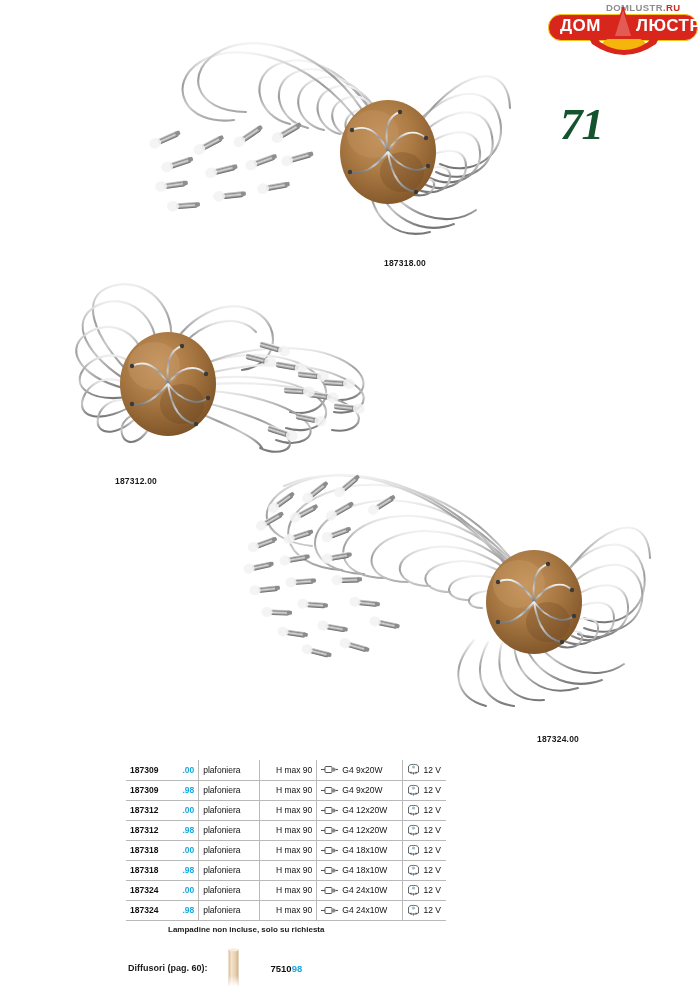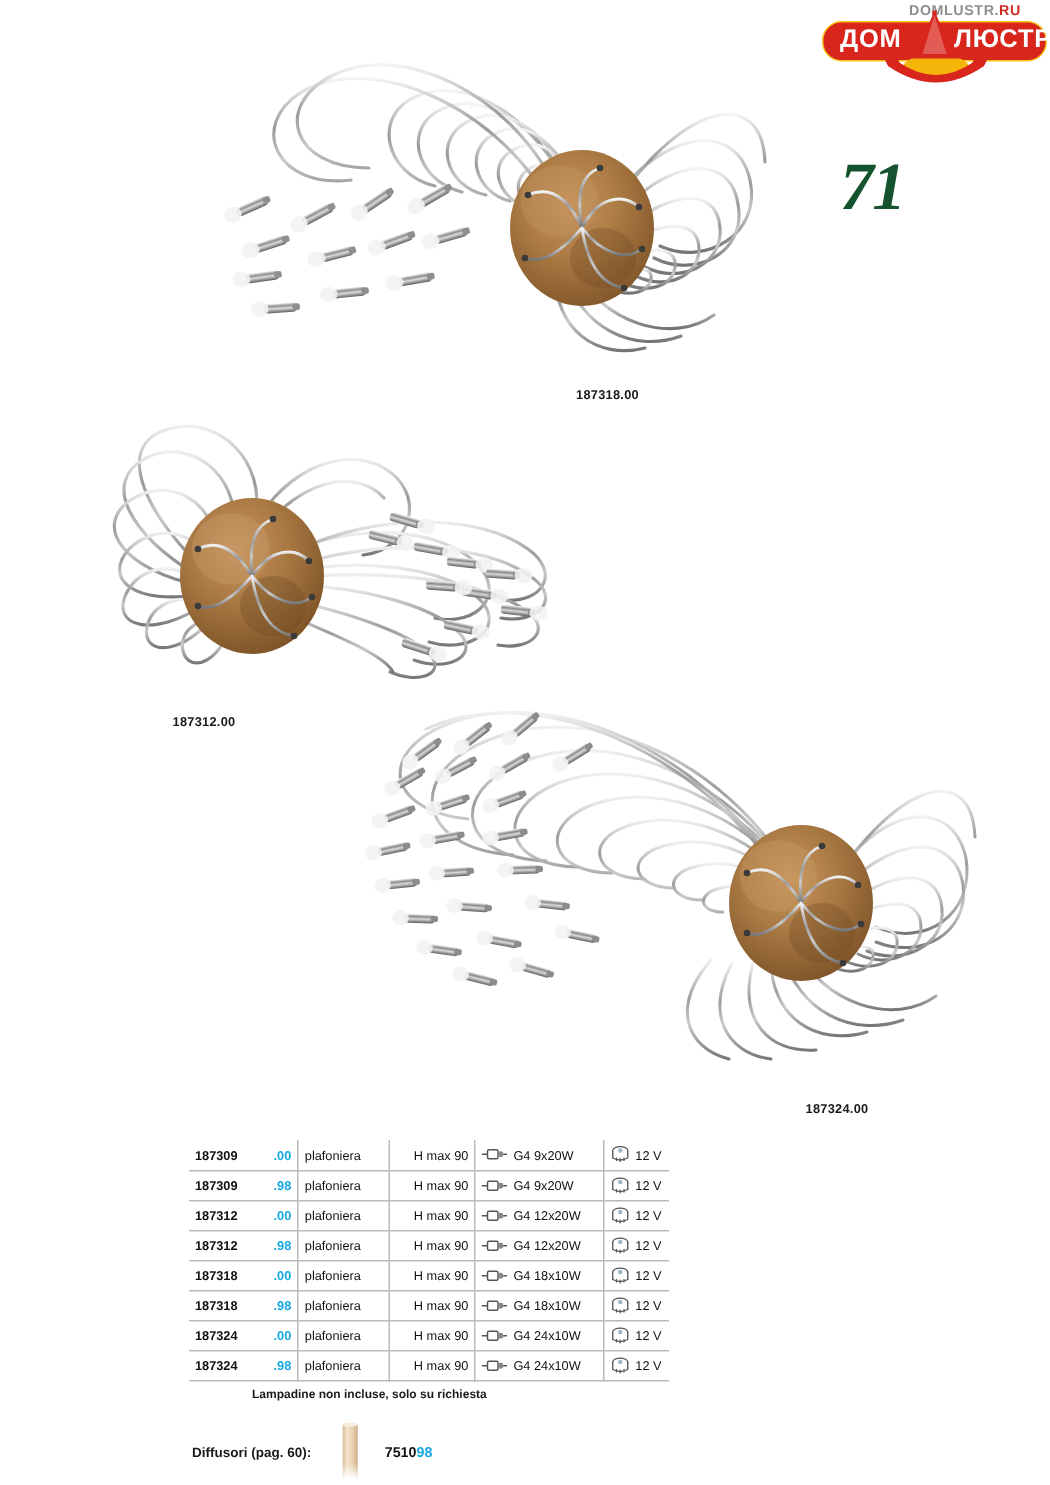--- a/index.html
+++ b/index.html
@@ -99,21 +99,21 @@
   .diffusers-row {
     position: absolute; left: 128px; top: 948px;
     display: flex; align-items: center;
   }
   .diff-label {
     font-size: 9px; font-weight: bold; color: #1a1a1a;
     font-family: "Liberation Sans", sans-serif;
   }
   .diff-icon { width: 11px; height: 40px; margin-left: 20px; flex: none; }
   .diff-code {
-    margin-left: 18px;
+    margin-left: 32px;
     font-size: 9.5px; font-weight: bold; color: #111;
     font-family: "Liberation Sans", sans-serif;
   }
   .diff-code .suffix { color: #17a9e0; }
 </style>
 </head>
 <body>
 
 <div class="page">
 

